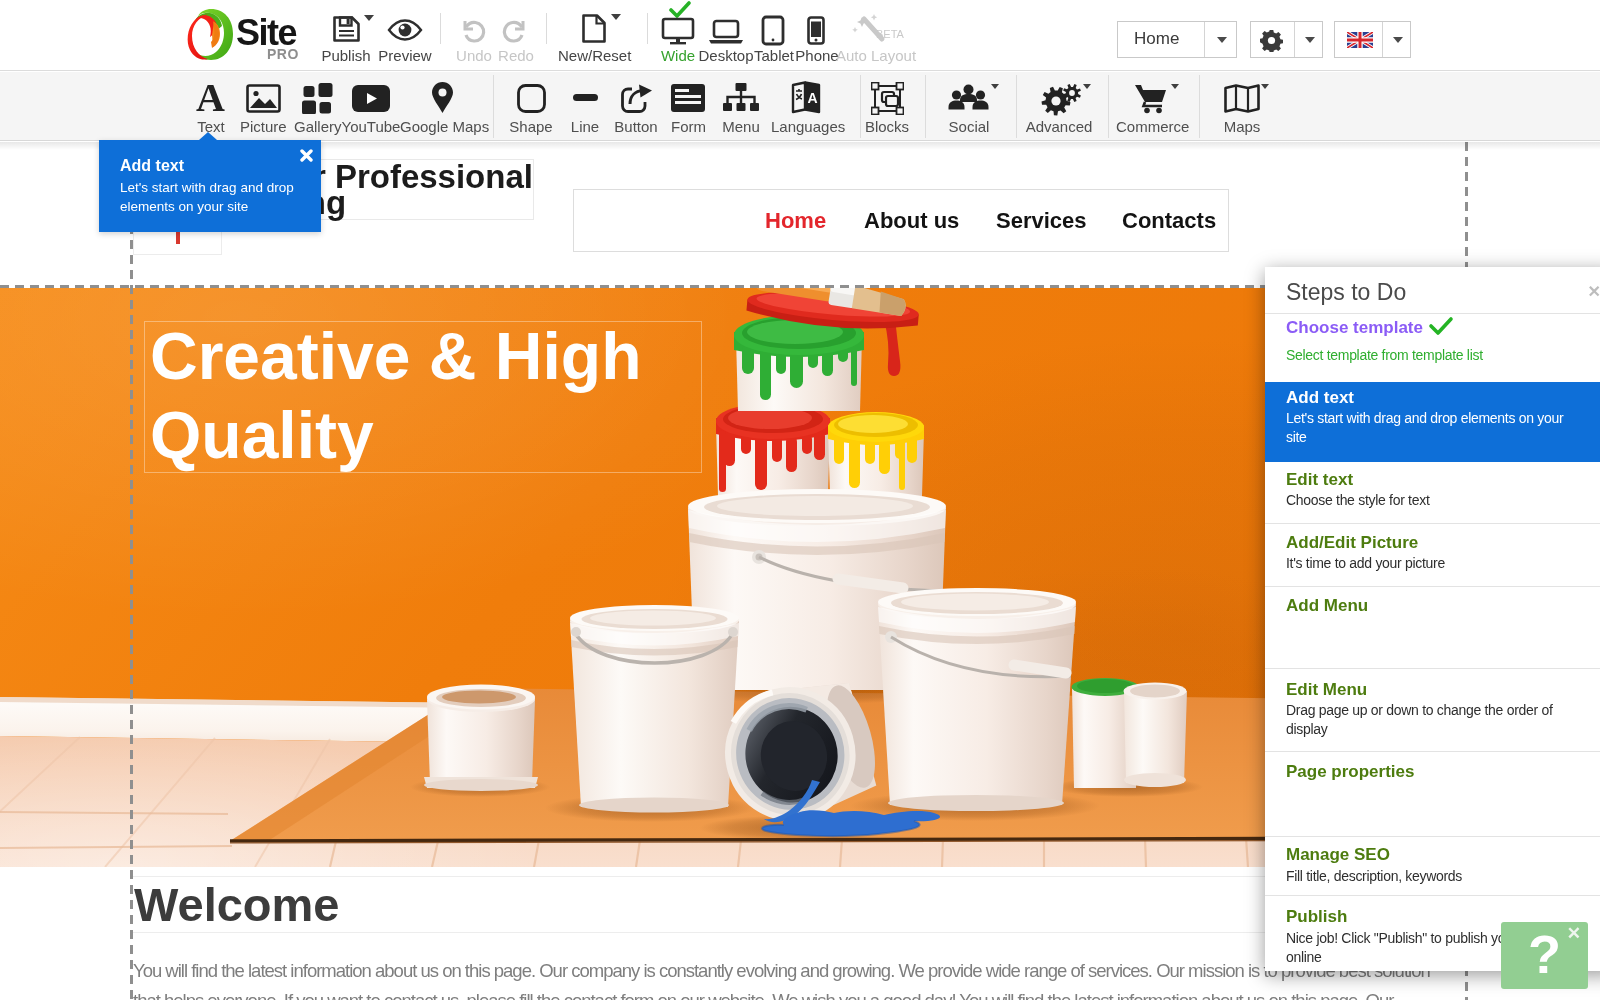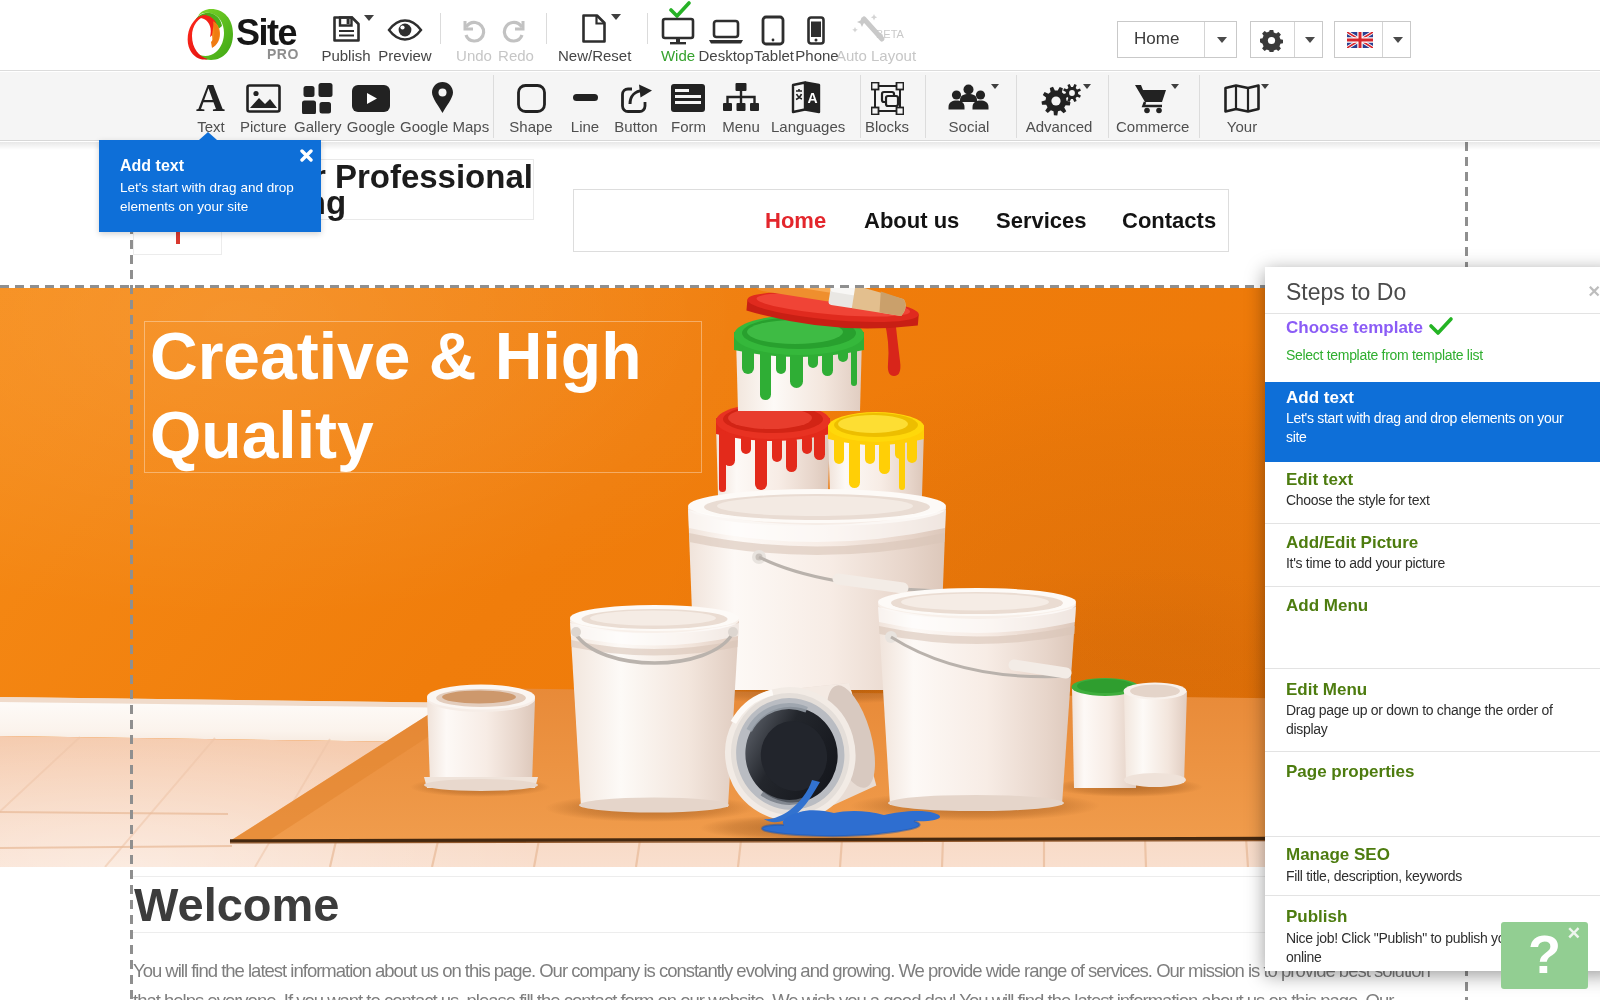--- a/index.html
+++ b/index.html
@@ -500,21 +500,21 @@
       <rect x="16.5" y="0" width="14" height="14" rx="2.5" fill="#222"></rect>
       <rect x="0" y="17.5" width="14" height="14" rx="2.5" fill="#222"></rect>
       <rect x="17.5" y="19" width="11.5" height="11.5" rx="2.5" fill="#222"></rect>
     </svg>
     <div class="t2label" style="left:294px;width:46px;">Gallery</div>
 
     <svg class="icn" style="left:352px;top:13px;" width="38" height="27" viewBox="0 0 38 27">
       <rect x="0" y="0" width="38" height="27" rx="6" fill="#222"></rect>
       <path d="M15 8 L25 13.5 L15 19 Z" fill="#fff"></path>
     </svg>
-    <div class="t2label" style="left:341px;width:60px;">Google</div>
+    <div class="t2label" style="left:341px;width:60px;">YouTube</div>
 
     <svg class="icn" style="left:431px;top:9px;" width="23" height="33" viewBox="0 0 23 33">
       <path d="M11.5 1 C17.3 1 22 5.7 22 11.5 C22 17 15 25.5 11.5 32 C8 25.5 1 17 1 11.5 C1 5.7 5.7 1 11.5 1 Z" fill="#222"></path>
       <circle cx="11.5" cy="11.5" r="4" fill="#f5f5f5"></circle>
     </svg>
     <div class="t2label" style="left:400px;width:85px;">Google Maps</div>
 
     <div class="sep2" style="left:493px;"></div>
 
     <svg class="icn" style="left:517px;top:12px;" width="29" height="29" viewBox="0 0 29 29">
@@ -607,21 +607,21 @@
     <div class="caret" style="left:1171px;top:12px;border-top-width:5px;border-left-width:4.5px;border-right-width:4.5px;"></div>
     <div class="t2label" style="left:1116px;width:70px;">Commerce</div>
 
     <div class="sep2" style="left:1199px;"></div>
 
     <svg class="icn" style="left:1224px;top:12px;" width="36" height="29" viewBox="0 0 36 29">
       <path d="M1.5 4 L12 1.5 L24 4 L34.5 1.5 V25 L24 27.5 L12 25 L1.5 27.5 Z" fill="none" stroke="#222" stroke-width="2.6" stroke-linejoin="round"></path>
       <path d="M12 2 V24.5 M24 4.5 V27" stroke="#222" stroke-width="2.2"></path>
     </svg>
     <div class="caret" style="left:1261px;top:12px;border-top-width:5px;border-left-width:4.5px;border-right-width:4.5px;"></div>
-    <div class="t2label" style="left:1219px;width:46px;">Your</div>
+    <div class="t2label" style="left:1219px;width:46px;">Maps</div>
   </div>
   <div id="tb2shadow"></div>
 
   <div id="tooltip">
     <div class="arrow"></div>
     <h3>Add text</h3>
     <p>Let's start with drag and drop<br>elements on your site</p>
     <svg class="x" style="position:absolute;right:8px;top:9px;" width="13" height="13" viewBox="0 0 13 13">
         <path d="M2 2 L11 11 M11 2 L2 11" stroke="#fff" stroke-width="3.4" stroke-linecap="round"></path>
       </svg>

